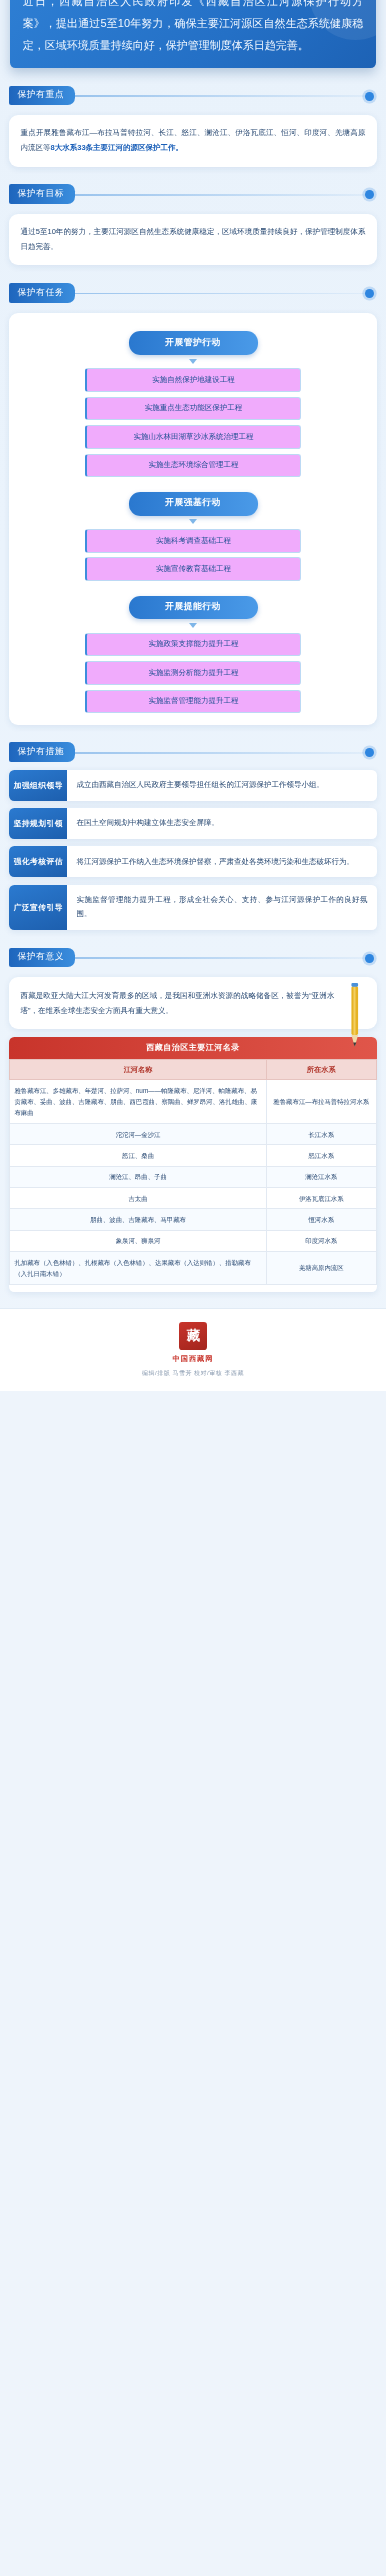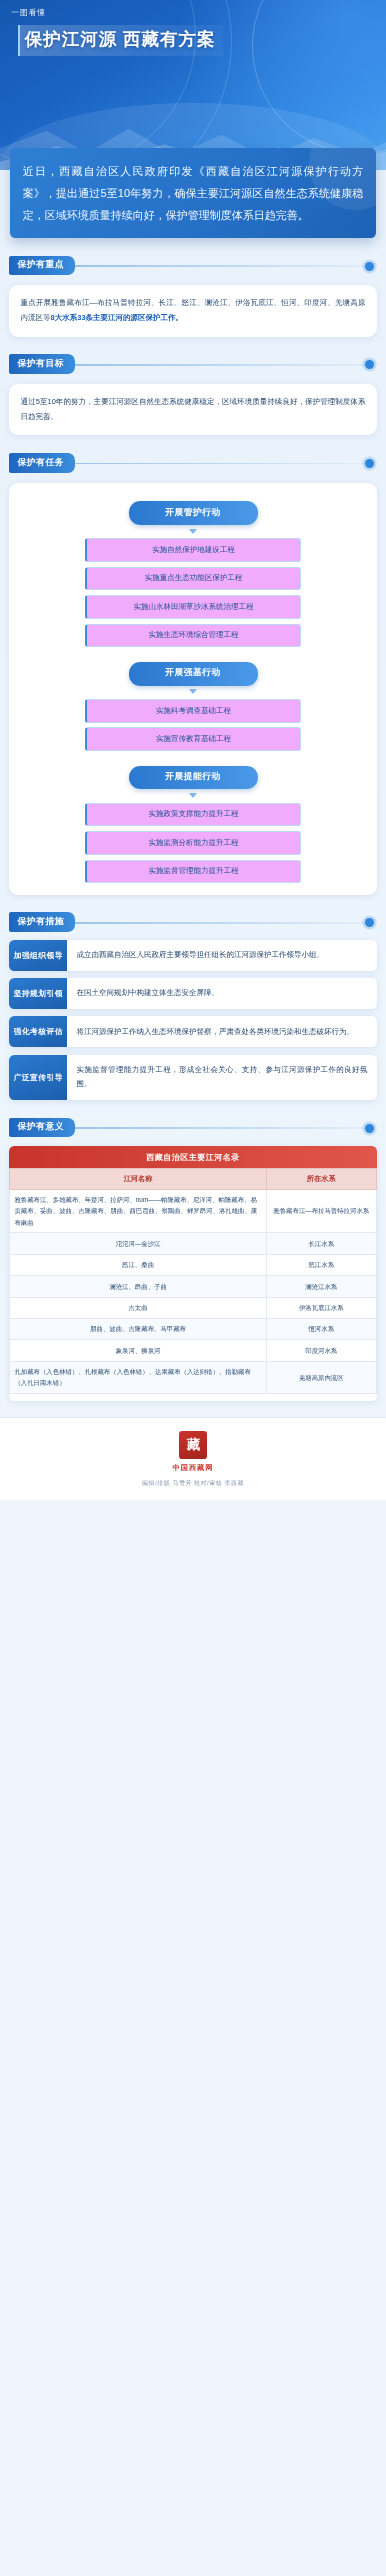--- a/index.html
+++ b/index.html
@@ -104,21 +104,21 @@
   .section { margin: 17.5px 9.3px 0 9.3px; }
   .sec-head {
     position: relative;
     height: 20.6px;
   }
   .sec-head .label {
     display: inline-block;
     background: linear-gradient(90deg, #1f66bd, #3a8ddd);
     color: #fff;
     font-size: 8.8px;
-    font-weight: bold;
+    font-weight: normal;
     letter-spacing: 0.5px;
     padding: 3.6px 11.3px 4.1px 8.2px;
     border-radius: 2.1px 7.2px 7.2px 2.1px;
     position: relative;
     z-index: 3;
   }
   .sec-head .line {
     position: absolute;
     left: 0; right: 4.1px; top: 9.8px;
     height: 1.5px;
@@ -297,34 +297,20 @@
     font-size: 6px;
     color: #8a9bb0;
     letter-spacing: 0.5px;
   }
 </style>
 </head>
 <body>
 
 <div class="page">
 
-  <div class="hero">
-    <div class="wave w1"></div>
-    <div class="wave w2"></div>
-    <div class="wave w3"></div>
-    <div class="blob"></div>
-    <div class="tag">一图看懂</div>
-    <div class="title-wrap">
-      <div class="main-title">保护江河源 西藏有方案</div>
-    </div>
-    <svg class="hero-hill" viewBox="0 0 750 120" preserveAspectRatio="none">
-      <path d="M0,120 L0,78 L90,44 L170,86 L250,40 L340,92 L430,52 L520,96 L610,58 L700,90 L750,66 L750,120 Z" fill="rgba(255,255,255,0.14)"></path>
-      <path d="M0,120 L0,104 L110,74 L210,104 L320,70 L430,106 L540,76 L650,104 L750,84 L750,120 Z" fill="rgba(255,255,255,0.22)"></path>
-    </svg>
-  </div>
 
   <div class="intro-wrap">
     <div class="intro-card">
       <div class="intro-text">近日，西藏自治区人民政府印发《西藏自治区江河源保护行动方案》，提出通过5至10年努力，确保主要江河源区自然生态系统健康稳定，区域环境质量持续向好，保护管理制度体系日趋完善。</div>
     </div>
   </div>
 
   <div class="section">
     <div class="sec-head">
       <div class="line"></div>
@@ -410,20 +396,30 @@
       <div class="mtext">实施监督管理能力提升工程，形成全社会关心、支持、参与江河源保护工作的良好氛围。</div>
     </div>
   </div>
 
   <div class="section">
     <div class="sec-head">
       <div class="line"></div>
       <div class="dot"></div>
       <span class="label">保护有意义</span>
     </div>
+    <div class="card" style="position:relative;">
+      <div class="body-text" style="padding-right:31px;">西藏是欧亚大陆大江大河发育最多的区域，是我国和亚洲水资源的战略储备区，被誉为“亚洲水塔”，在维系全球生态安全方面具有重大意义。</div>
+      <svg class="deco-pencil" viewBox="0 0 60 150" style="top:4.1px;">
+        <rect x="24" y="10" width="13" height="95" rx="3" fill="#e6b325"></rect>
+        <rect x="28" y="10" width="4" height="95" fill="#f3cf63"></rect>
+        <polygon points="24,105 37,105 30.5,128" fill="#f0d9a8"></polygon>
+        <polygon points="27.5,120 33.5,120 30.5,128" fill="#3a3a3a"></polygon>
+        <rect x="24" y="4" width="13" height="7" rx="2" fill="#4a90d9"></rect>
+      </svg>
+    </div>
 
     <div class="table-wrap">
       <div class="table-title">西藏自治区主要江河名录</div>
       <table>
         <thead>
           <tr>
             <th>江河名称</th>
             <th class="col-b">所在水系</th>
           </tr>
         </thead>

